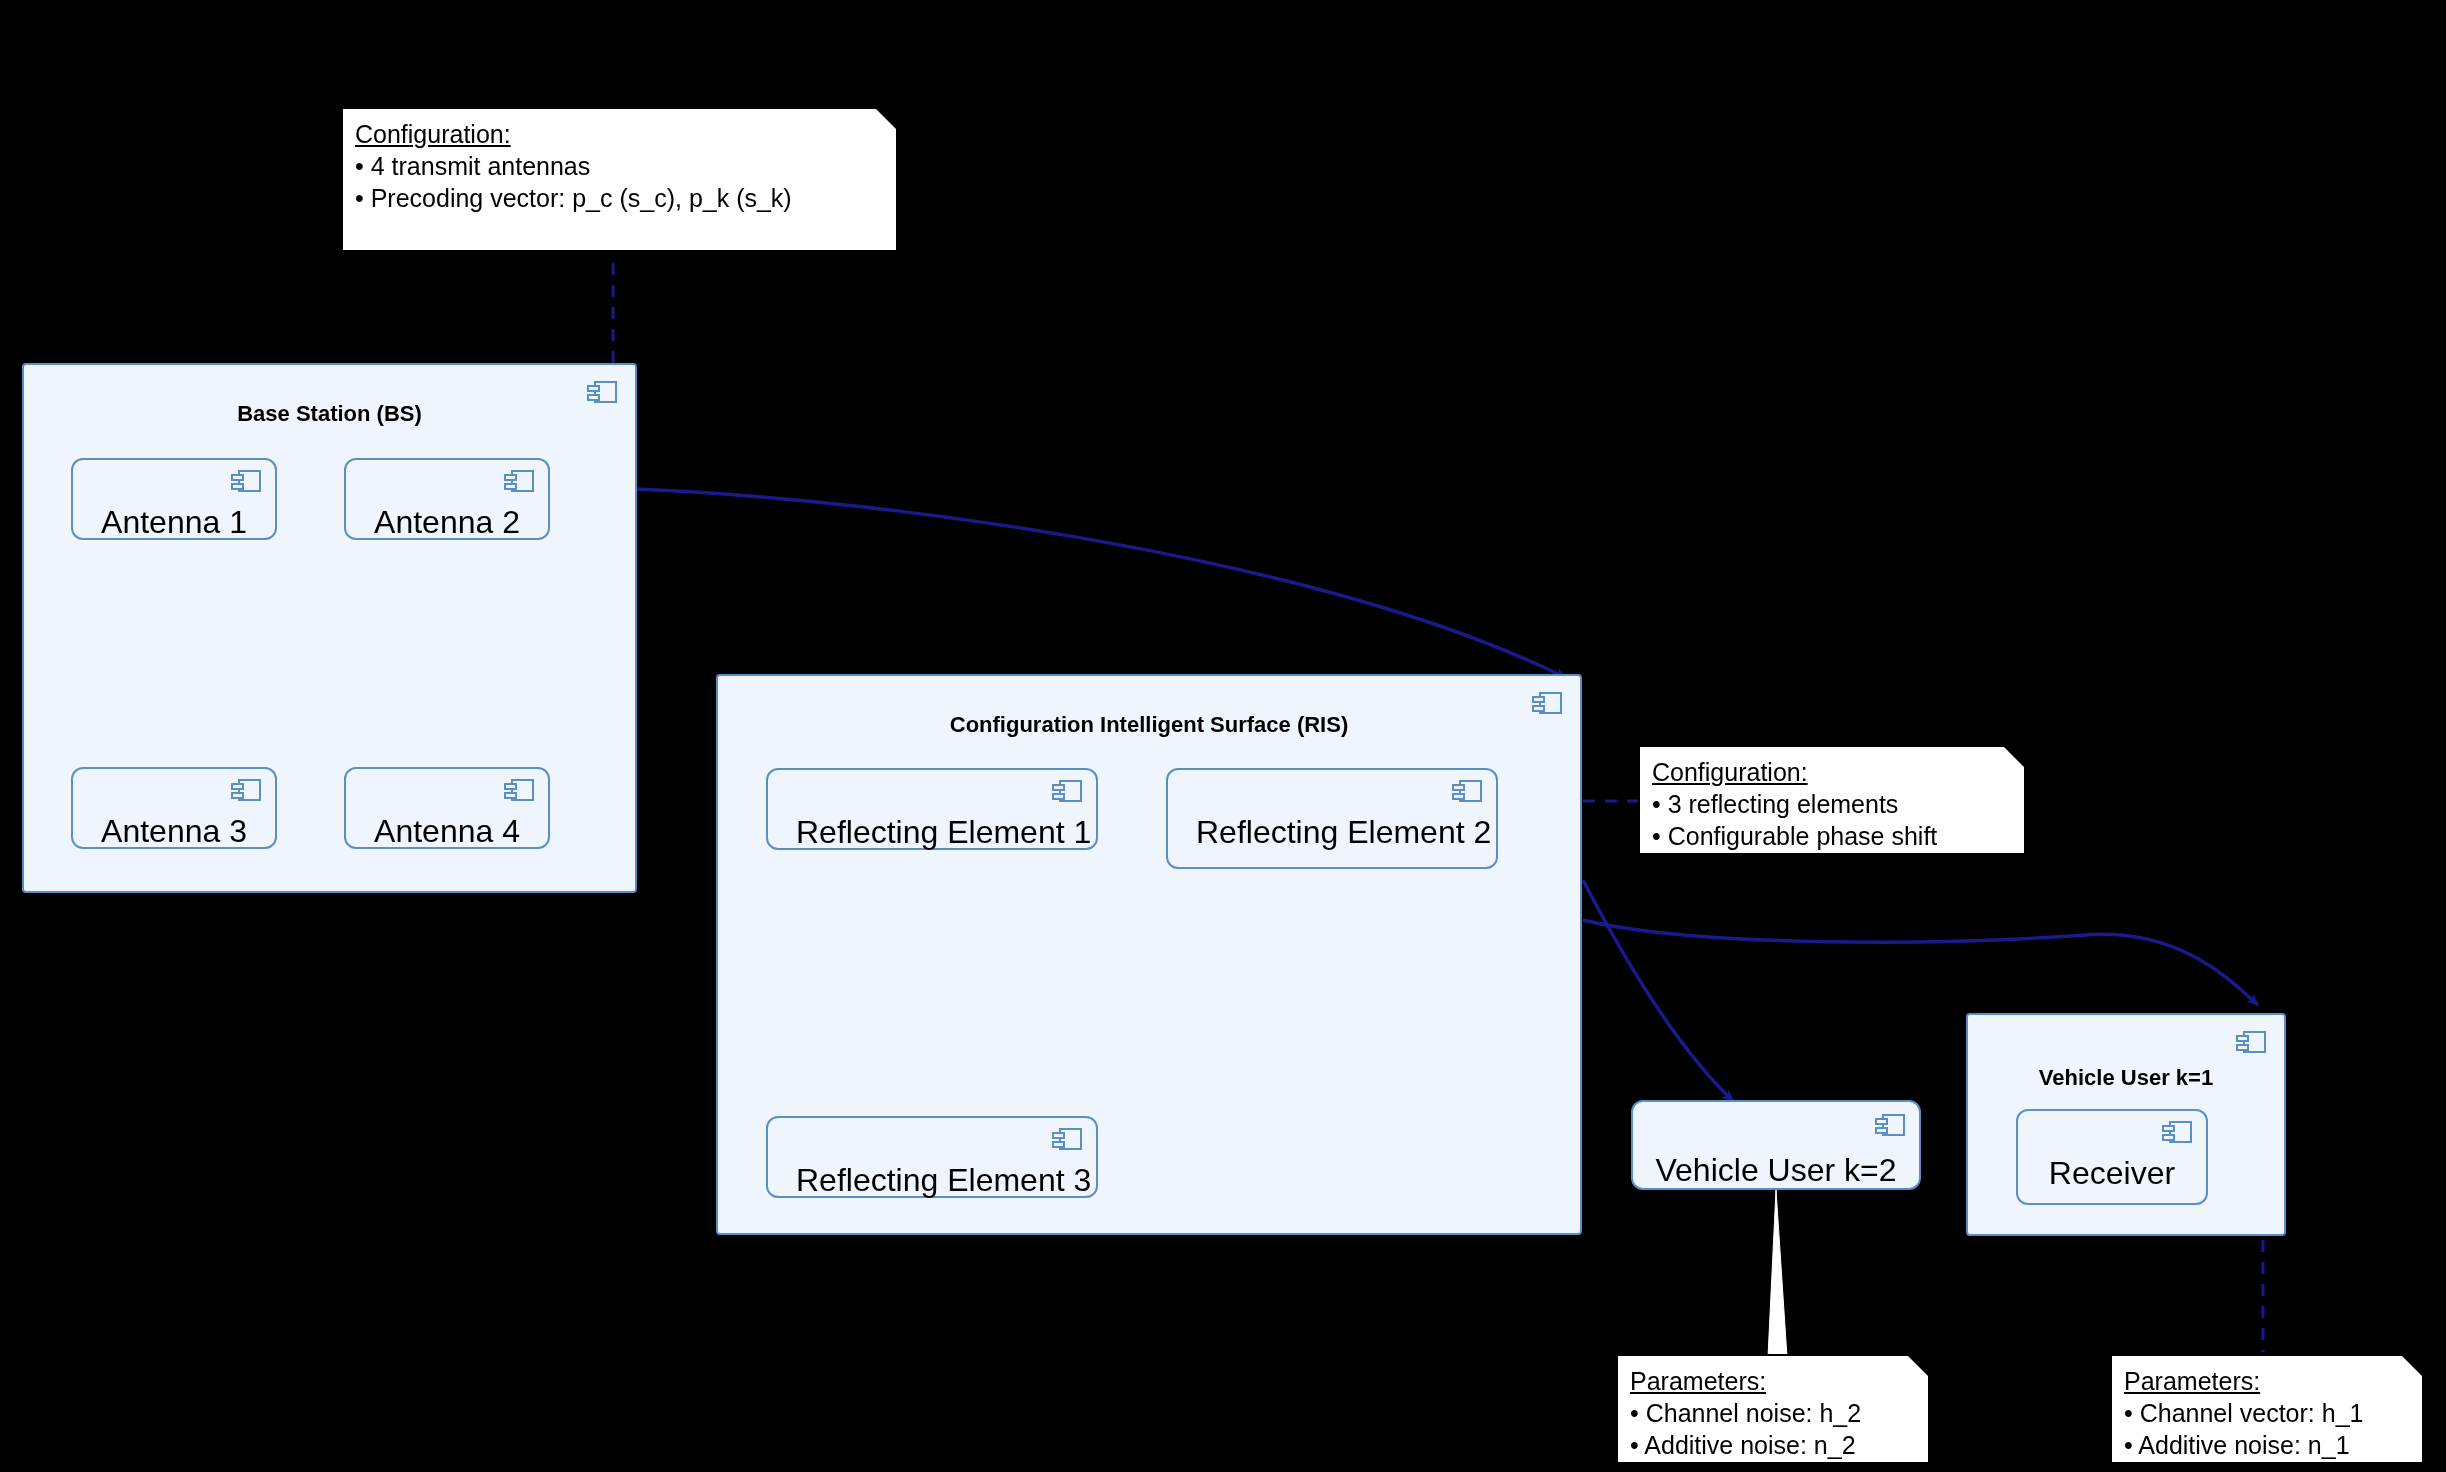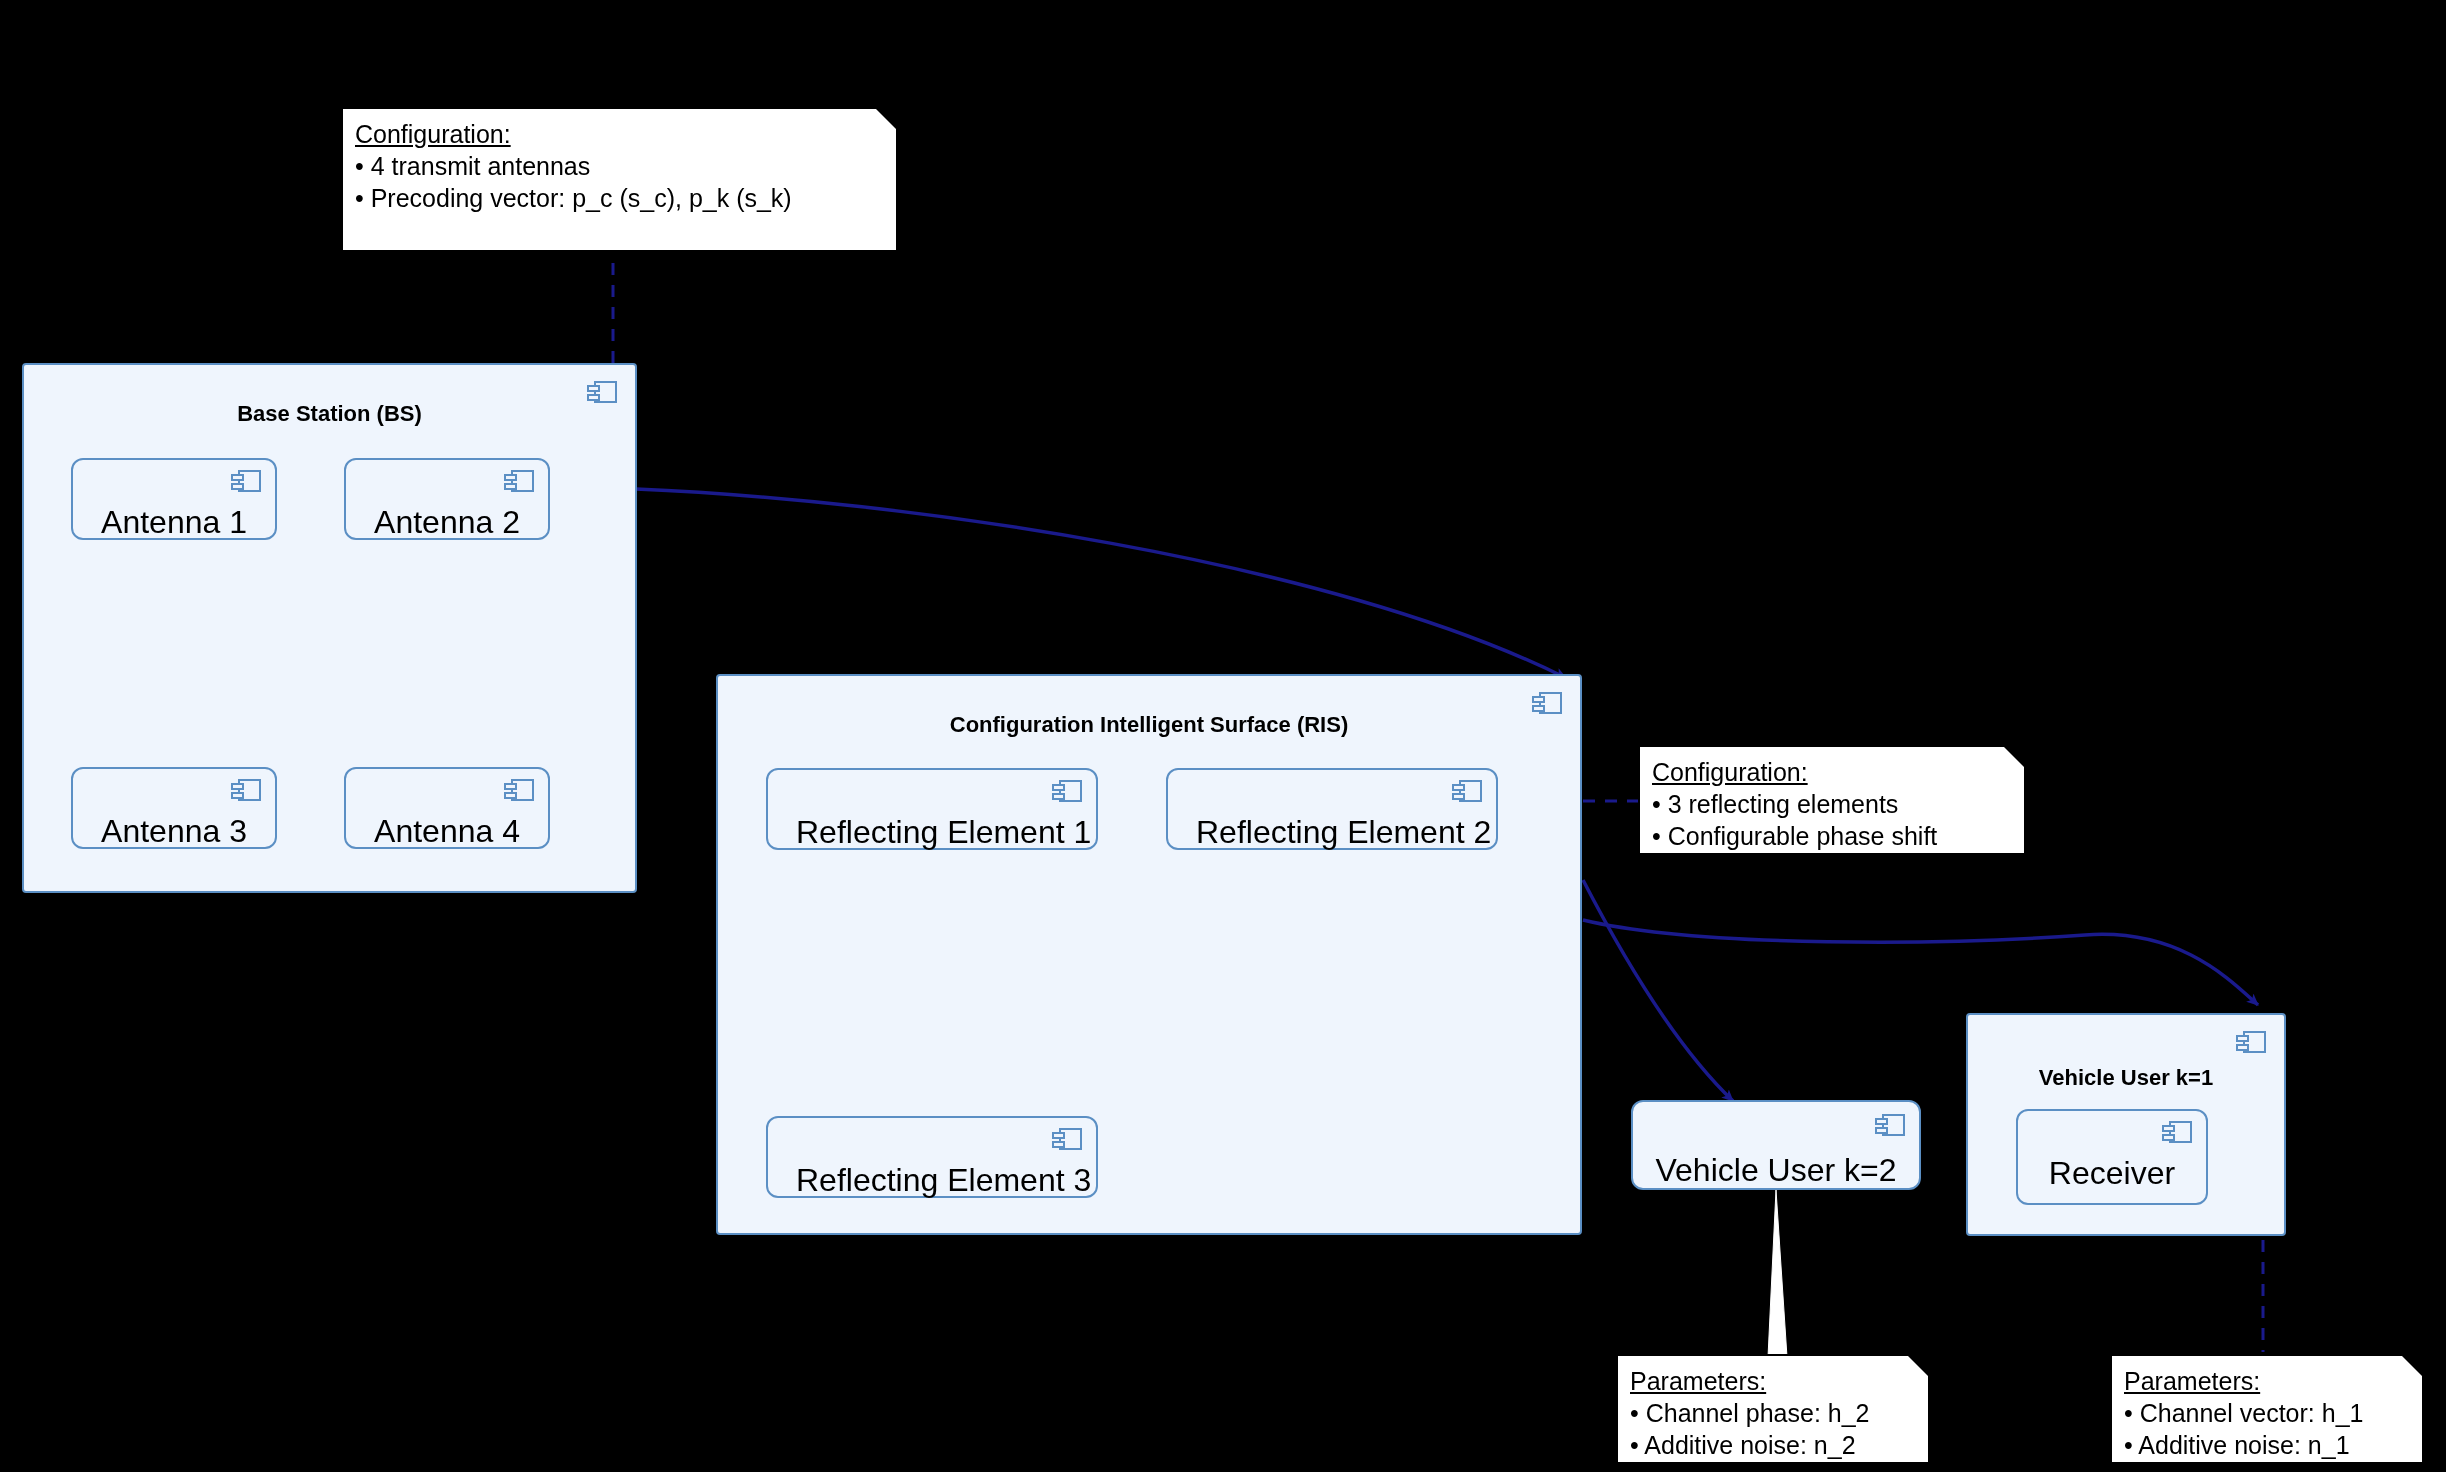--- a/index.html
+++ b/index.html
@@ -206,21 +206,21 @@
 
     <div class="component leaf" style="left:48px; top:92px; width:332px; height:82px;">
       <div class="comp-icon" style="right:14px; top:10px;">
         <div class="body"></div>
           <div class="tab t1"></div>
           <div class="tab t2"></div>
       </div>
       <div class="leaf-label" style="left:28px; top:44px;">Reflecting Element 1</div>
     </div>
 
-    <div class="component leaf" style="left:448px; top:92px; width:332px; height:82px;">
+    <div class="component leaf" style="left:448px; top:92px; width:332px; height:101px;">
       <div class="comp-icon" style="right:14px; top:10px;">
         <div class="body"></div>
           <div class="tab t1"></div>
           <div class="tab t2"></div>
       </div>
       <div class="leaf-label" style="left:28px; top:44px;">Reflecting Element 2</div>
     </div>
 
     <div class="component leaf" style="left:48px; top:440px; width:332px; height:82px;">
       <div class="comp-icon" style="right:14px; top:10px;">
@@ -262,21 +262,21 @@
           <div class="tab t1"></div>
           <div class="tab t2"></div>
       </div>
       <div class="leaf-label centered" style="top:44px;">Receiver</div>
     </div>
   </div>
 
   <div class="note" style="left:1616px; top:1354px; width:314px; height:110px;">
     <div class="fold"></div>
     <span class="note-title">Parameters:</span>
-    <span class="note-line">• Channel phase: h_2</span>
+    <span class="note-line">• Channel noise: h_2</span>
     <span class="note-line">• Additive noise: n_2</span>
   </div>
 
   <div class="note" style="left:2110px; top:1354px; width:314px; height:110px;">
     <div class="fold"></div>
     <span class="note-title">Parameters:</span>
     <span class="note-line">• Channel vector: h_1</span>
     <span class="note-line">• Additive noise: n_1</span>
   </div>
 

